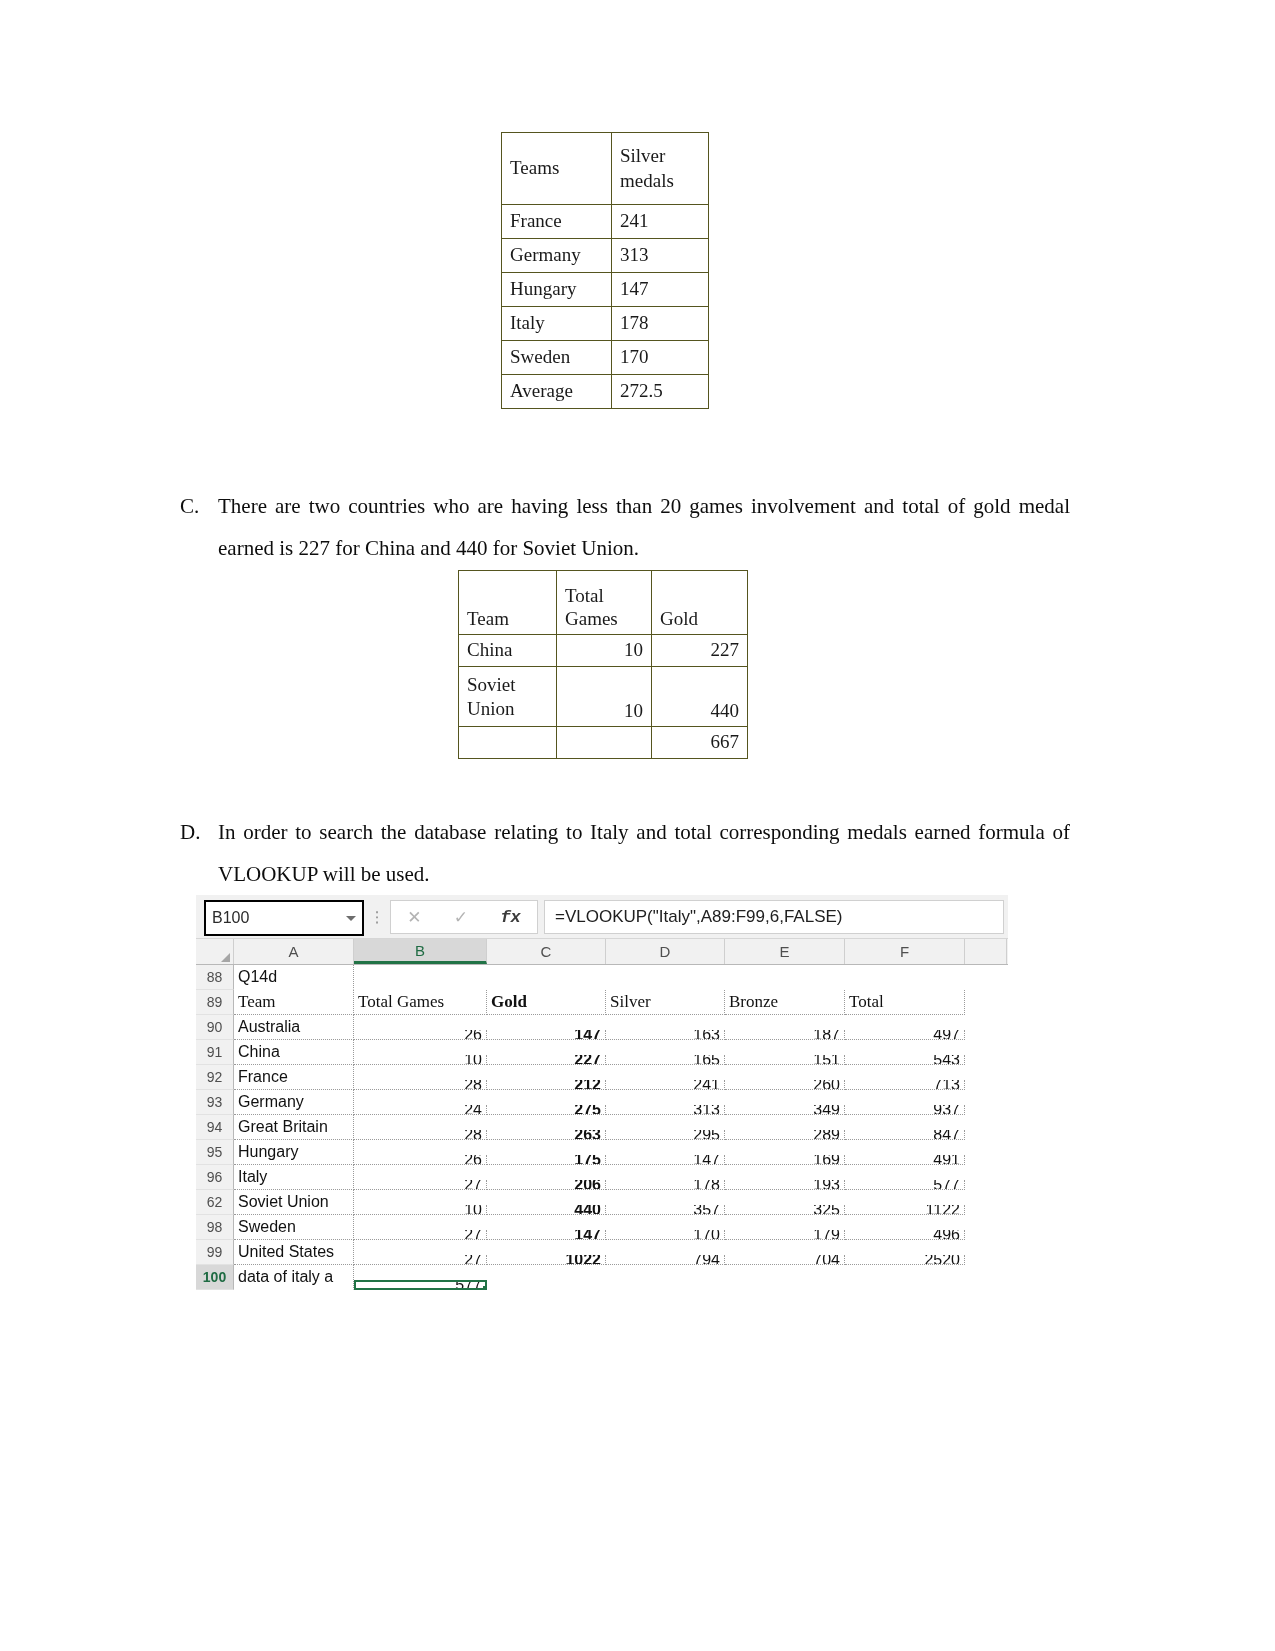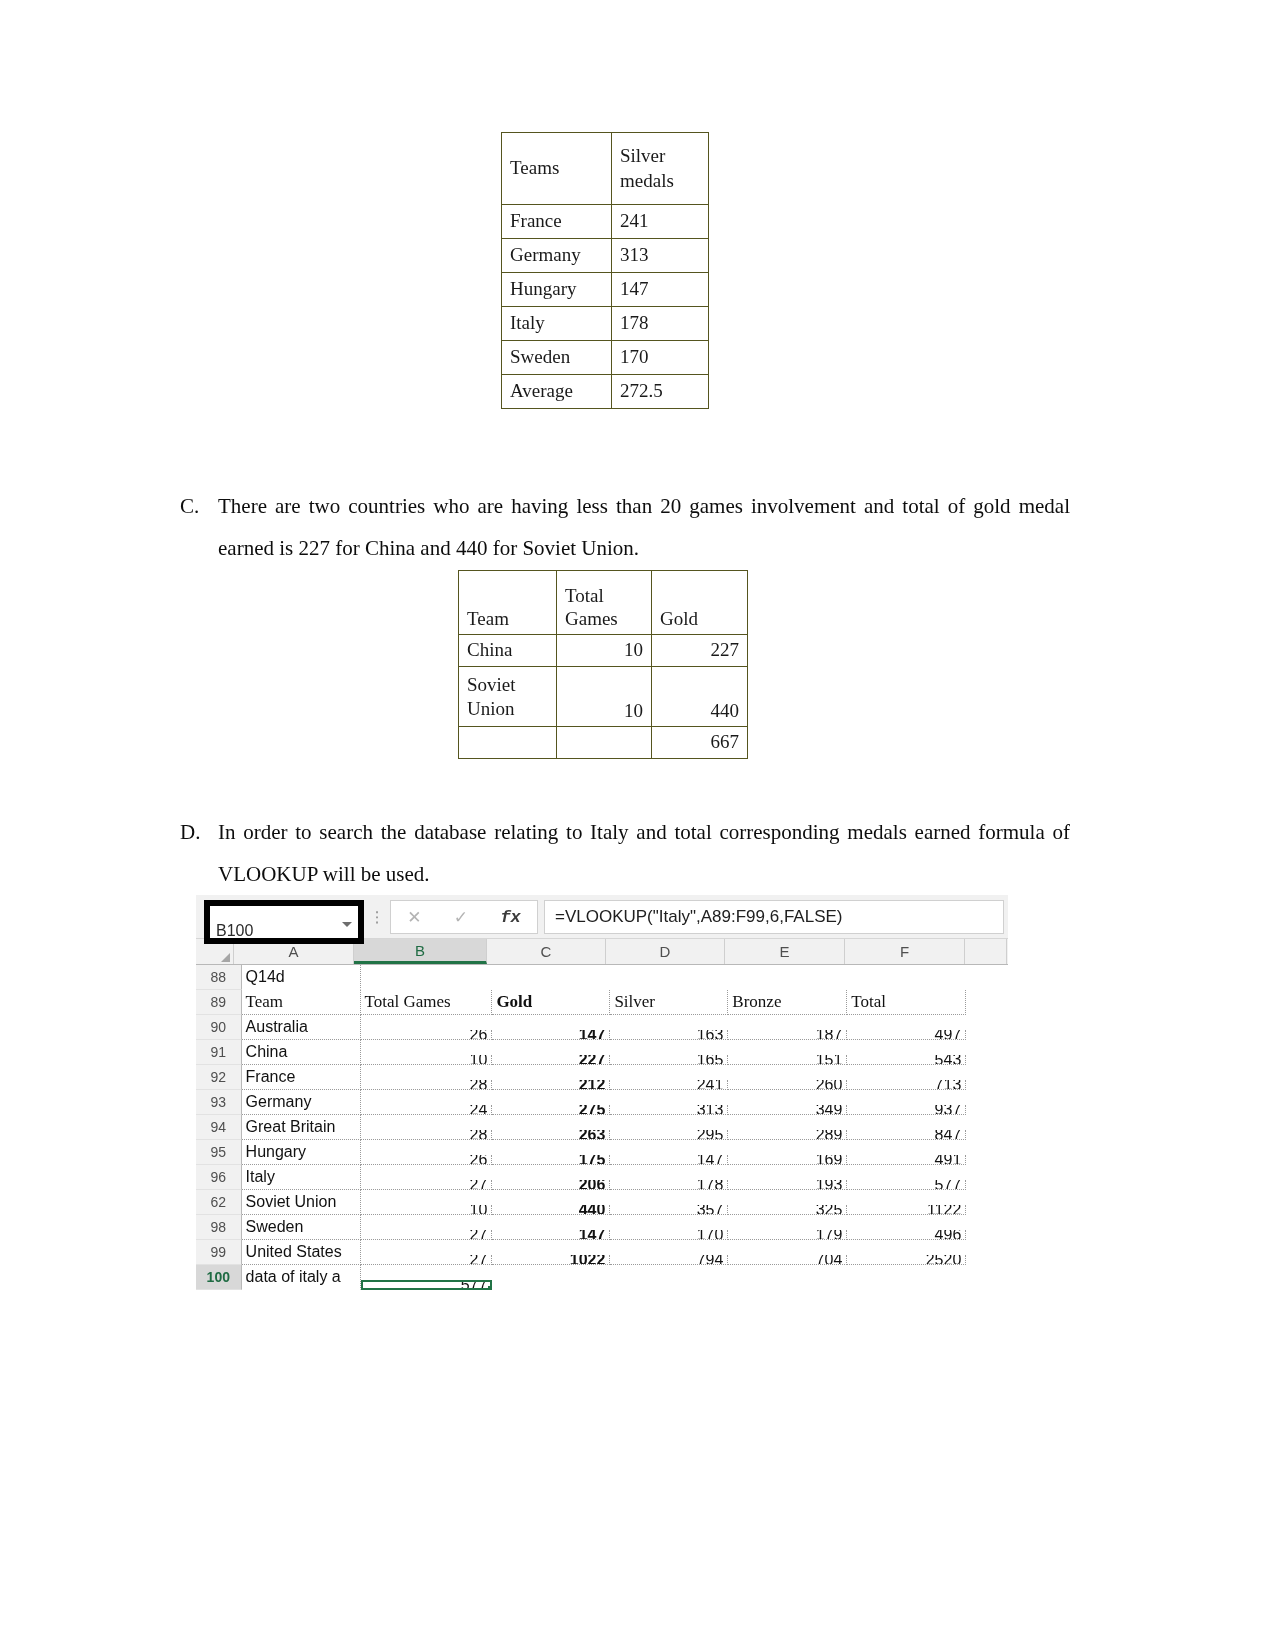--- a/index.html
+++ b/index.html
@@ -86,22 +86,22 @@
     display: flex;
     align-items: stretch;
     height: 44px;
     background: #f1f1f1;
     border-bottom: 1px solid #d6d6d6;
     padding: 5px 4px 4px 8px;
   }
   .xl-namebox {
     width: 160px;
     background: #ffffff;
-    border: 6px solid #000000;
-    display: flex; 
+    border: 2px solid #000000;
+    display: flex; align-items: center;
     padding: 16px 6px;
     font-size: 16px;
     color: #2b2b2b;
     position: relative;
   }
   .xl-namebox .nb-text { flex: 1; }
   .xl-namebox .nb-caret {
     width: 0; height: 0;
     border-left: 5px solid transparent;
     border-right: 5px solid transparent;
@@ -165,21 +165,21 @@
   }
 
   
   .xl-grid { }
   .xl-row {
     display: flex;
     height: 25px;
     font-size: 16px;
   }
   .xl-rowhead {
-    width: 46px;
+    width: 38px;
     background: #f1f1f1;
     border-right: 1px solid #b8b8b8;
     border-bottom: 1px solid #e2e2e2;
     color: #4f4f4f;
     font-size: 14px;
     display:flex; align-items:center; justify-content:center;
   }
   .xl-rowhead.sel { background:#d8d8d8; color:#1f6b43; font-weight:bold; }
   .xl-cell {
     border-right: 1px dotted #9a9a9a;

